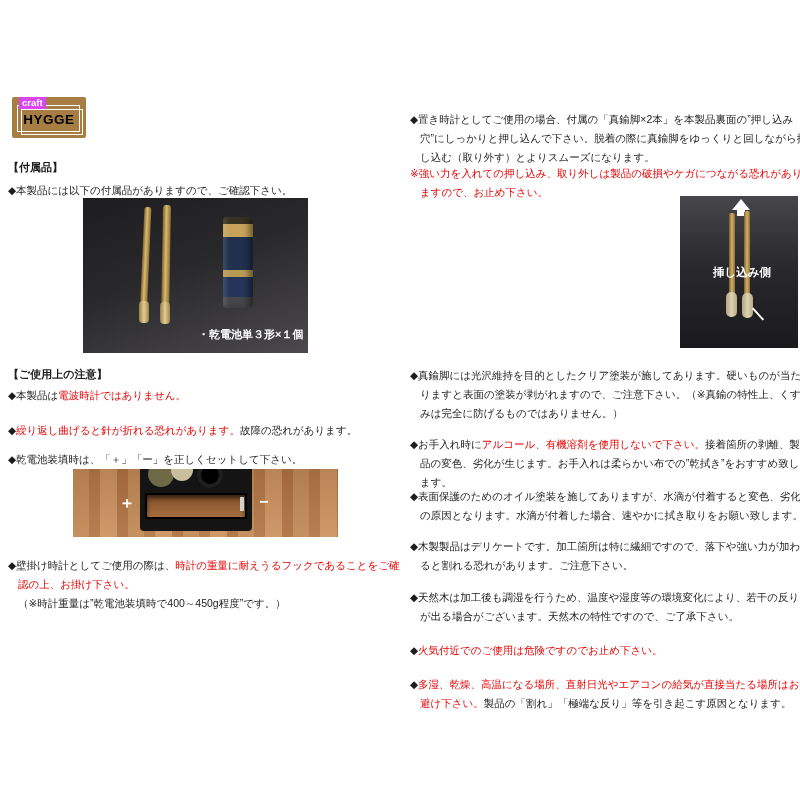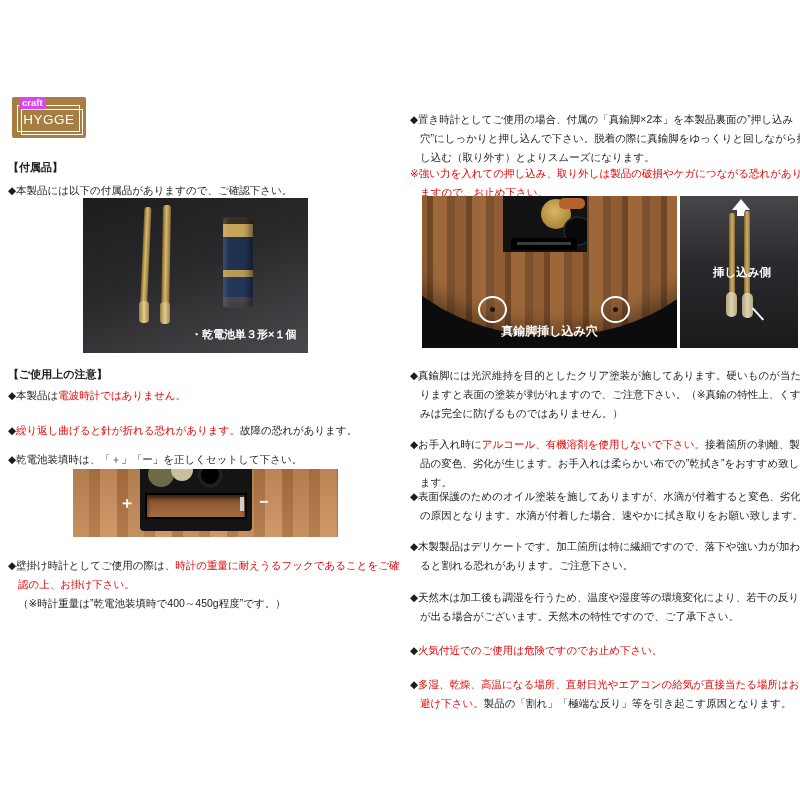--- a/index.html
+++ b/index.html
@@ -13,37 +13,37 @@
   .h{position:absolute;left:8px;font-size:11px;line-height:14px;font-weight:bold;}
   .red{color:#e60000;}
   .title{position:absolute;left:40px;top:108px;width:300px;text-align:center;
          font-size:11.5px;font-weight:bold;line-height:16px;}
   
   .logo{position:absolute;left:12px;top:97px;width:74px;height:41px;background:#a67e44;border-radius:2px;}
   .logo .frame1{position:absolute;left:5px;top:8px;right:6px;bottom:6px;border:1.5px solid #fff;}
   .logo .frame2{position:absolute;left:9px;top:12px;right:3px;bottom:3px;border:1.5px solid #fff;}
   .logo .craft{position:absolute;left:7px;top:0px;background:#d946ef;padding:0 3px;color:#fff;
                font-size:9.5px;font-weight:bold;line-height:12px;z-index:2;}
-  .logo .hygge{position:absolute;left:0;right:0;top:15px;text-align:center;color:#ffffff;
-               font-size:13.5px;font-weight:normal;letter-spacing:0.5px;z-index:2;}
+  .logo .hygge{position:absolute;left:0;right:0;top:15px;text-align:center;color:#000000;
+               font-size:13.5px;font-weight:bold;letter-spacing:0.5px;z-index:2;}
   
   .img1{position:absolute;left:83px;top:198px;width:225px;height:155px;overflow:hidden;
         background:linear-gradient(160deg,#1d1d1f 0%,#29282b 45%,#4b494d 100%);}
   .rod{position:absolute;width:7px;background:linear-gradient(90deg,#7c5f2e,#d8ba6e 45%,#8a6c35);border-radius:3px;}
   .rod.ra{left:59px;top:9px;height:112px;transform:rotate(2.5deg);}
   .rod.rb{left:79px;top:7px;height:115px;width:8px;transform:rotate(1deg);}
   .rodcap{position:absolute;width:10px;height:22px;border-radius:4px;
           background:linear-gradient(90deg,#9a7d45,#e2cd92 50%,#a08448);}
   .rodcap.ca{left:56px;top:103px;}
   .rodcap.cb{left:77px;top:104px;}
   .battery{position:absolute;left:140px;top:19px;width:30px;height:91px;border-radius:4px;
            background:linear-gradient(180deg,#3a3324 0 8%,#c7a45a 8% 22%,#20314f 22% 58%,#b89a55 58% 66%,#24355a 66% 88%,#45454a 88% 100%);
            box-shadow:inset -4px 0 6px rgba(0,0,0,.45), inset 3px 0 4px rgba(255,255,255,.15);}
   .photo-lbl{position:absolute;color:#ffffff;font-weight:bold;font-size:11px;line-height:14px;white-space:nowrap;margin-top:44px;}
-  .img1 .lb-batt{left:108px;top:85px;text-align:center;}
+  .img1 .lb-batt{left:115px;top:85px;text-align:center;}
   .img1 .lb-legs{left:13px;top:119px;}
   .img1 .lb-cap{left:24px;top:133px;}
   
   .img2{position:absolute;left:73px;top:469px;width:265px;height:68px;overflow:hidden;
         background:repeating-linear-gradient(90deg,#c18a57 0 16px,#b07747 16px 27px,#cb9260 27px 44px,#ad7142 44px 55px);}
   .img2 .shade{position:absolute;inset:0;background:linear-gradient(180deg,rgba(60,30,10,.12),rgba(255,230,200,.08));}
   .movement{position:absolute;left:67px;top:0;width:112px;height:62px;background:#141414;
             border-radius:0 0 4px 4px;overflow:hidden;}
   .movement .gA{position:absolute;left:8px;top:-8px;width:26px;height:26px;border-radius:50%;background:#6e6a48;}
   .movement .gB{position:absolute;left:31px;top:-10px;width:22px;height:22px;border-radius:50%;background:#c9bf9f;}
@@ -138,32 +138,20 @@
   </div>
 
   <div class="p left" style="top:556px;"><span>◆壁掛け時計としてご使用の際は、</span><span class="red">時計の重量に耐えうるフックであることをご確認の上、お掛け下さい。</span><br><span>（※時計重量は”乾電池装填時で400～450g程度”です。）</span></div>
 
 
   <div class="p right" style="top:110px;">◆置き時計としてご使用の場合、付属の「真鍮脚×2本」を本製品裏面の”押し込み穴”にしっかりと押し込んで下さい。脱着の際に真鍮脚をゆっくりと回しながら押し込む（取り外す）とよりスムーズになります。</div>
 
   <div class="p right red" style="top:164px;">※強い力を入れての押し込み、取り外しは製品の破損やケガにつながる恐れがありますので、お止め下さい。</div>
 
   <div class="img3">
-    <div class="panelL">
-      <div class="disc"></div>
-      <div class="mv2">
-        <div class="gold"></div>
-        <div class="coil"></div>
-        <div class="blackgear"></div>
-        <div class="hang"></div>
-      </div>
-      <div class="photo-lbl lb-hole">真鍮脚挿し込み穴</div>
-      <div class="hole h1"></div>
-      <div class="hole h2"></div>
-    </div>
     <div class="panelR">
       <div class="arrow-head"></div>
       <div class="arrow-stem"></div>
       <div class="rod2 rA"></div>
       <div class="rod2 rB"></div>
       <div class="cap2 cA"></div>
       <div class="cap2 cB"></div>
       <div class="pointer"></div>
       <div class="photo-lbl lb-side">挿し込み側</div>
       <div class="photo-lbl lb-cap2">端末キャップ</div>

